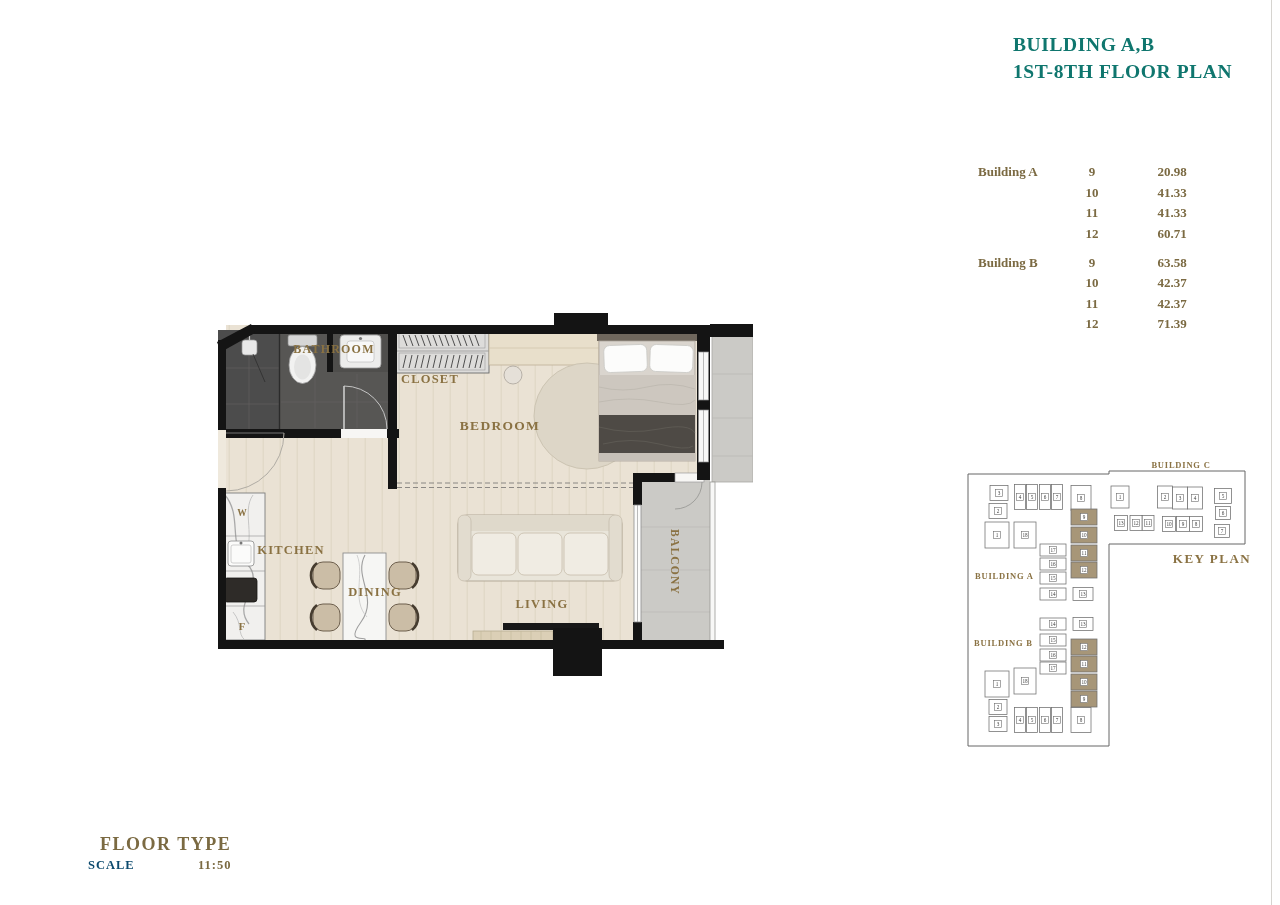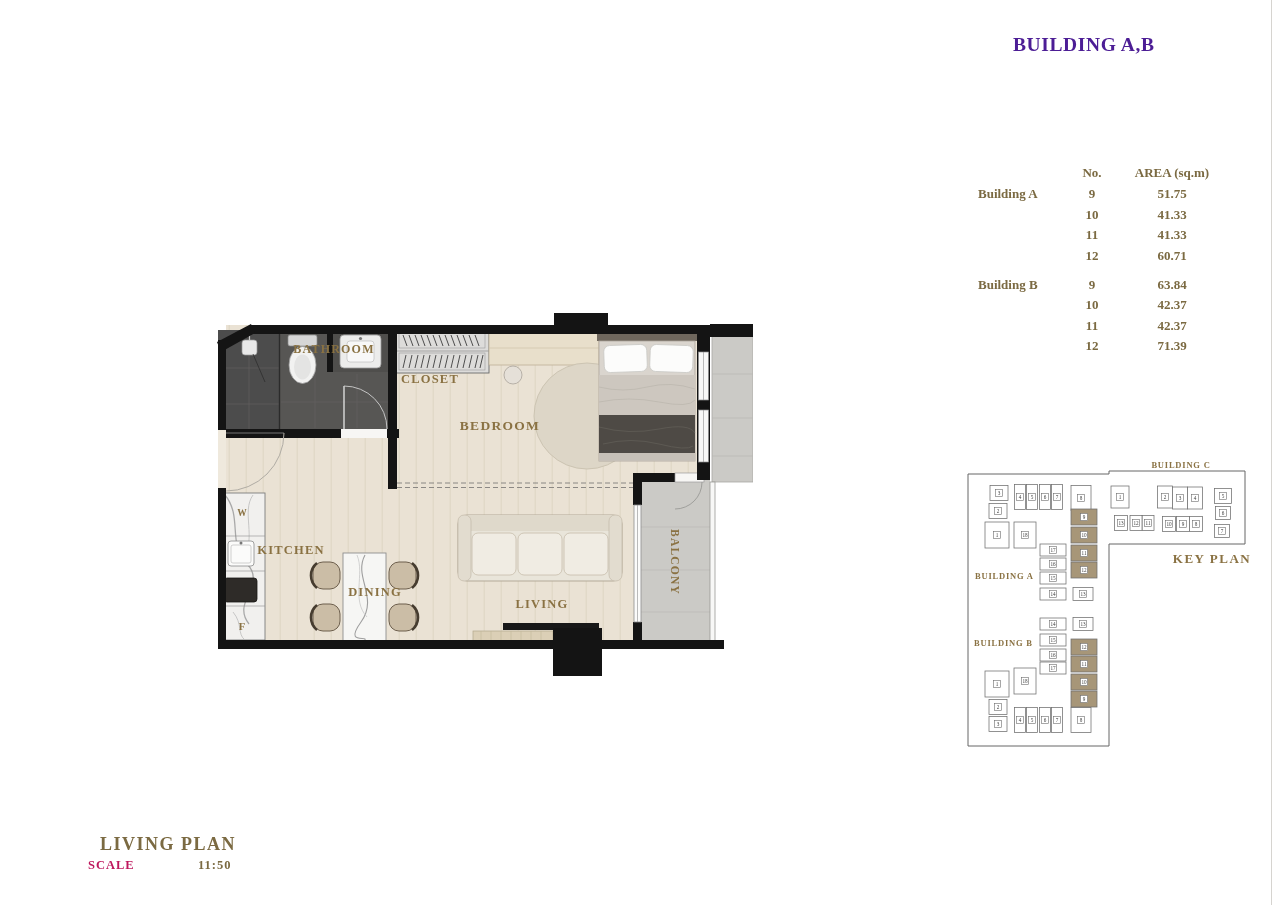--- a/index.html
+++ b/index.html
@@ -1,85 +1,81 @@
 <!DOCTYPE html>
 <html><head>
 <meta charset="utf-8">
 <style>
   html,body{margin:0;padding:0;background:#ffffff;}
   .page{position:relative;width:1280px;height:905px;background:#ffffff;overflow:hidden;
         font-family:"Liberation Serif", serif;}
   .edge-line{position:absolute;left:1271px;top:0;width:1px;height:905px;background:#d6d4d0;}
 
   
-  .title-block{position:absolute;left:1013px;top:31px;color:#4c1d95;font-weight:bold;
+  .title-block{position:absolute;left:1013px;top:31px;color:#0f766e;font-weight:bold;
                font-size:19.5px;line-height:27px;letter-spacing:0.6px;white-space:nowrap;}
 
   
   .atable{position:absolute;left:978px;top:162px;color:#7b6a42;font-weight:bold;font-size:13px;}
   .arow{display:grid;grid-template-columns:90px 48px 112px;height:20.6px;align-items:center;}
   .arow .c1{text-align:left;}
   .arow .c2{text-align:center;}
   .arow .c3{text-align:center;}
   .arow.header{height:22px;}
   .arow.group-gap{margin-top:8px;}
 
   
   .plan{position:absolute;left:213px;top:312px;width:540px;height:365px;}
   .keyplan{position:absolute;left:962px;top:458px;width:290px;height:298px;}
   svg text{font-family:"Liberation Serif", serif;}
 
   
   .footer-title{position:absolute;left:100px;top:834px;color:#7b6a42;font-weight:bold;
                 font-size:18px;letter-spacing:1.5px;}
-  .footer-scale{position:absolute;left:88px;top:858px;color:#be185d;font-weight:bold;
+  .footer-scale{position:absolute;left:88px;top:858px;color:#0c4a6e;font-weight:bold;
                 font-size:12.5px;letter-spacing:1px;}
   .footer-scale-value{position:absolute;left:198px;top:858px;color:#7b6a42;font-weight:bold;
                 font-size:12.5px;letter-spacing:1px;}
 </style>
 </head>
 <body>
 
 <div class="page">
 
   <div class="title-block">
     <div>BUILDING A,B</div>
+    <div>1ST-8TH FLOOR PLAN</div>
   </div>
 
   <div class="atable">
-    <div class="arow header">
-      <div class="c1"></div>
-      <div class="c2">No.</div>
-      <div class="c3">AREA (sq.m)</div>
-    </div>
     <div>
         <div class="arow">
           <div class="c1">Building A</div>
           <div class="c2">9</div>
-          <div class="c3">51.75</div>
+          <div class="c3">20.98</div>
         </div>
         <div class="arow">
           <div class="c1"></div>
           <div class="c2">10</div>
           <div class="c3">41.33</div>
         </div>
         <div class="arow">
           <div class="c1"></div>
           <div class="c2">11</div>
           <div class="c3">41.33</div>
         </div>
         <div class="arow">
           <div class="c1"></div>
           <div class="c2">12</div>
           <div class="c3">60.71</div>
         </div>
         <div class="arow group-gap">
           <div class="c1">Building B</div>
           <div class="c2">9</div>
-          <div class="c3">63.84</div>
+          <div class="c3">63.58</div>
         </div>
         <div class="arow">
           <div class="c1"></div>
           <div class="c2">10</div>
           <div class="c3">42.37</div>
         </div>
         <div class="arow">
           <div class="c1"></div>
           <div class="c2">11</div>
           <div class="c3">42.37</div>
@@ -525,18 +521,18 @@
         </g>
       </g>
     <g font-weight="bold" fill="#8a7243">
       <text x="219" y="10" font-size="8.5" text-anchor="middle" letter-spacing="0.8">BUILDING C</text>
       <text x="13" y="121" font-size="8.5" letter-spacing="0.8">BUILDING A</text>
       <text x="12" y="188" font-size="8.5" letter-spacing="0.8">BUILDING B</text>
       <text x="250" y="105" font-size="13" text-anchor="middle" letter-spacing="1.5">KEY PLAN</text>
     </g>
   </svg>
 
-  <div class="footer-title">LIVING PLAN</div>
+  <div class="footer-title">FLOOR TYPE</div>
   <div class="footer-scale">SCALE</div>
   <div class="footer-scale-value">11:50</div>
 
   <div class="edge-line"></div>
 </div>
 
 </body></html>

